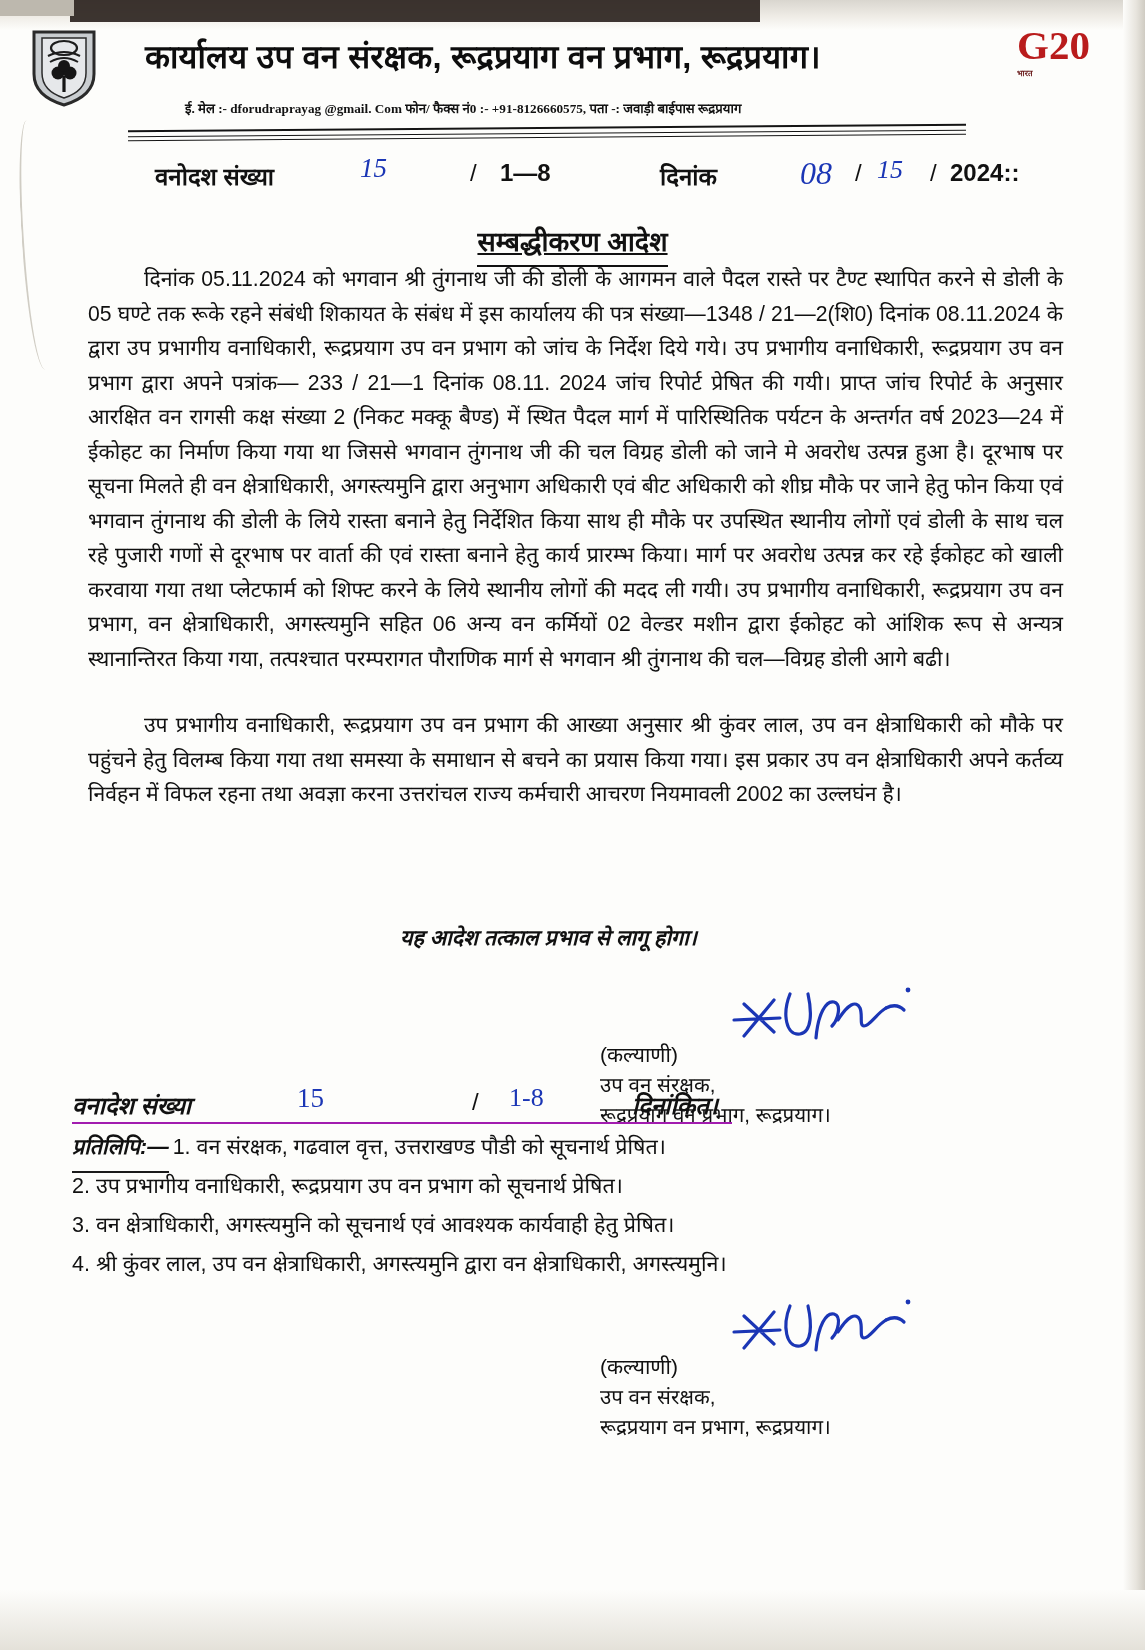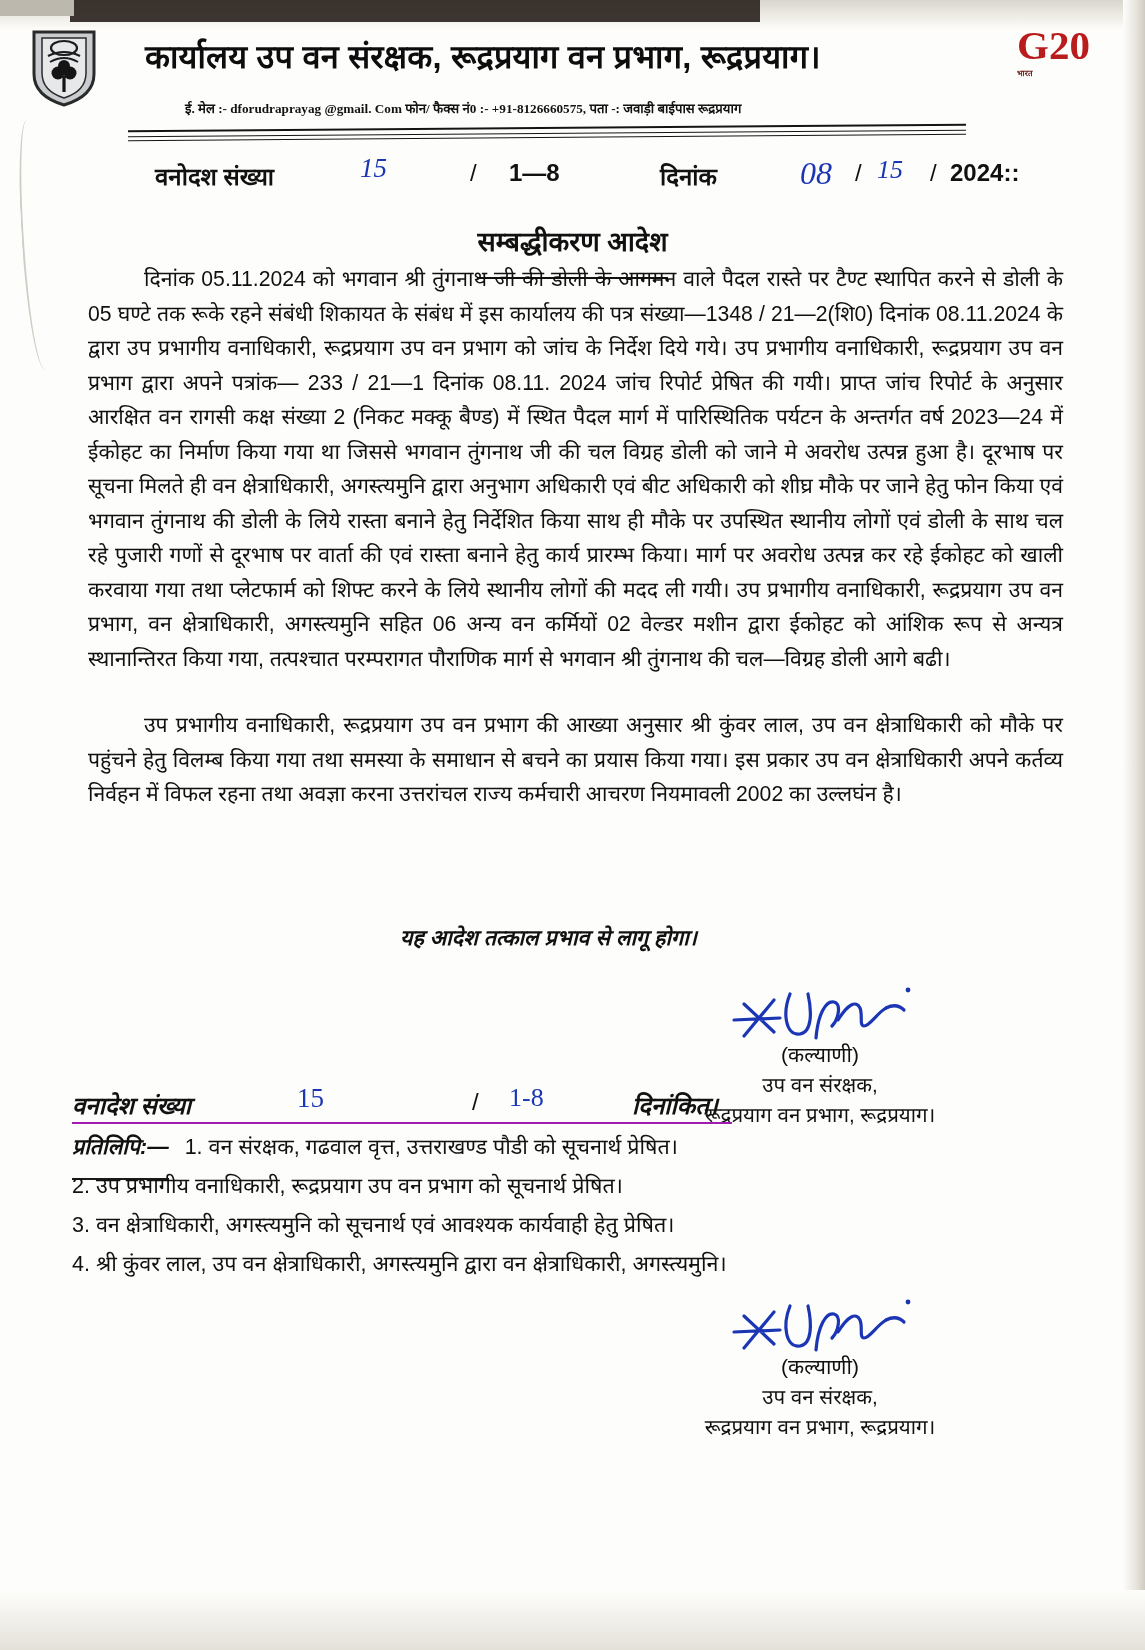--- a/index.html
+++ b/index.html
@@ -132,40 +132,41 @@
   .ref-row span { position: absolute; white-space: nowrap; }
   .hand {
     color: #1b36b5;
     font-family: "Liberation Serif","DejaVu Serif",serif;
     font-style: italic;
     font-weight: 400;
   }
   .ref-label-1 { left: 0; top: 4px; }
   .ref-num-1   { left: 205px; top: -2px; font-size: 27px; }
   .ref-slash-1 { left: 315px; top: 4px; font-weight: 400; }
-  .ref-range-1 { left: 345px; top: 4px; margin-left: 9px; }
+  .ref-range-1 { left: 345px; top: 4px; }
   .ref-date-lbl{ left: 505px; top: 4px; }
   .ref-dd      { left: 645px; top: 0px;  font-size: 32px; }
   .ref-s1      { left: 700px; top: 4px; font-weight: 400; }
   .ref-mm      { left: 722px; top: 0px;  font-size: 26px; }
   .ref-s2      { left: 775px; top: 4px; font-weight: 400; }
   .ref-yyyy    { left: 795px; top: 4px; }
 
   
   .doc-title {
     position: absolute;
     left: 0; top: 222px;
     width: 1145px;
     text-align: center;
     font-size: 27px;
     font-weight: 700;
   }
   .doc-title .u {
     border-bottom: 2px solid #111;
-    padding-bottom: 20px;
+    padding-bottom: 8px;
+    text-decoration: underline;
   }
 
   .body-block {
     position: absolute;
     left: 88px;
     width: 975px;
     font-size: 21.2px;
     line-height: 34.5px;
     text-align: justify;
     text-justify: inter-word;
@@ -182,21 +183,21 @@
     left: 400px; top: 922px;
     font-size: 21.5px;
     font-weight: 700;
     font-style: italic;
   }
 
   
   .sign-block {
     position: absolute;
     width: 440px;
-    text-align: center;
+    text-align: left;
     font-size: 20.5px;
     line-height: 30px;
     font-weight: 500;
   }
   .sign-1 { left: 600px; top: 980px; }
   .sign-2 { left: 600px; top: 1292px; }
   .sign-name { font-size: 21px; }
   .sig-svg { display: block; margin: 0 auto -6px; }
 
   
@@ -222,22 +223,22 @@
     left: 72px; top: 1128px;
     width: 1000px;
     font-size: 21.5px;
     line-height: 39px;
     font-weight: 500;
   }
   .copy-head {
     font-weight: 700;
     font-style: italic;
     border-bottom: 2px solid #1a1a1a;
-    padding-bottom: 19px;
-    margin-right: 16px;
+    padding-bottom: 12px;
+    margin-right: 4px;
   }
   .copy-item { white-space: nowrap; }
 </style>
 </head>
 <body>
 
 <div class="page">
 
   <div class="scan-edge-top"></div>
   <div class="scan-dark-corner"></div>

